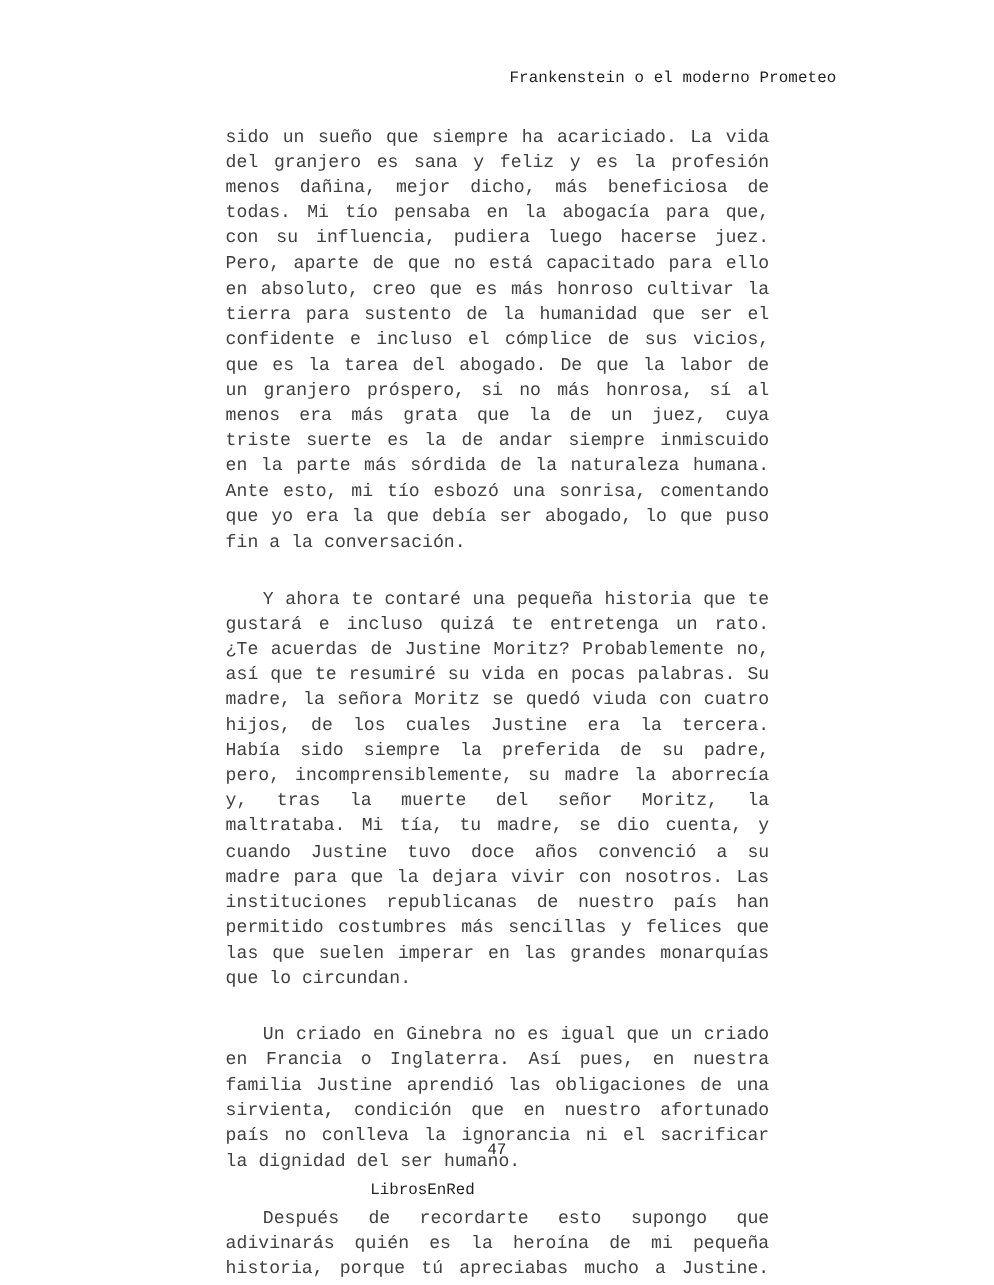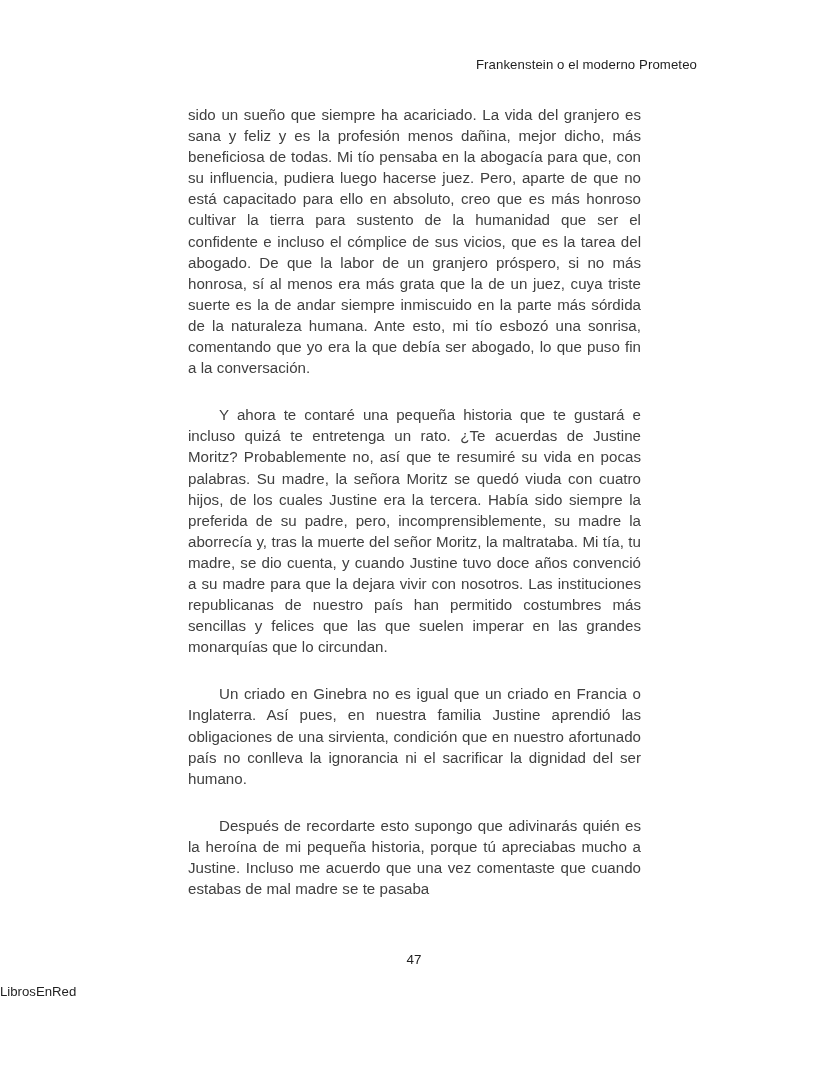--- a/index.html
+++ b/index.html
@@ -15,20 +15,21 @@
     -webkit-font-smoothing: antialiased;
     position: relative;
     overflow: hidden;
   }
 
   .page {
     position: relative;
     width: 828px;
     height: 1071px;
     background: #ffffff;
+    font-family: Liberation Mono, monospace;
   }
 
   
   .running-head {
     position: absolute;
     top: 56px;
     left: 188px;
     width: 509px;
     text-align: right;
     font-size: 13.2px;
@@ -80,20 +81,21 @@
     font-size: 13.4px;
     line-height: 17px;
     color: #1f1f1f;
   }
 
   .imprint {
     position: absolute;
     top: 983px;
     left: 0;
     width: 704px;
+    text-align: center;
     font-size: 13.2px;
     line-height: 17px;
     color: #1f1f1f;
   }
 </style>
 </head>
 <body>
 
 <div class="page">
 

